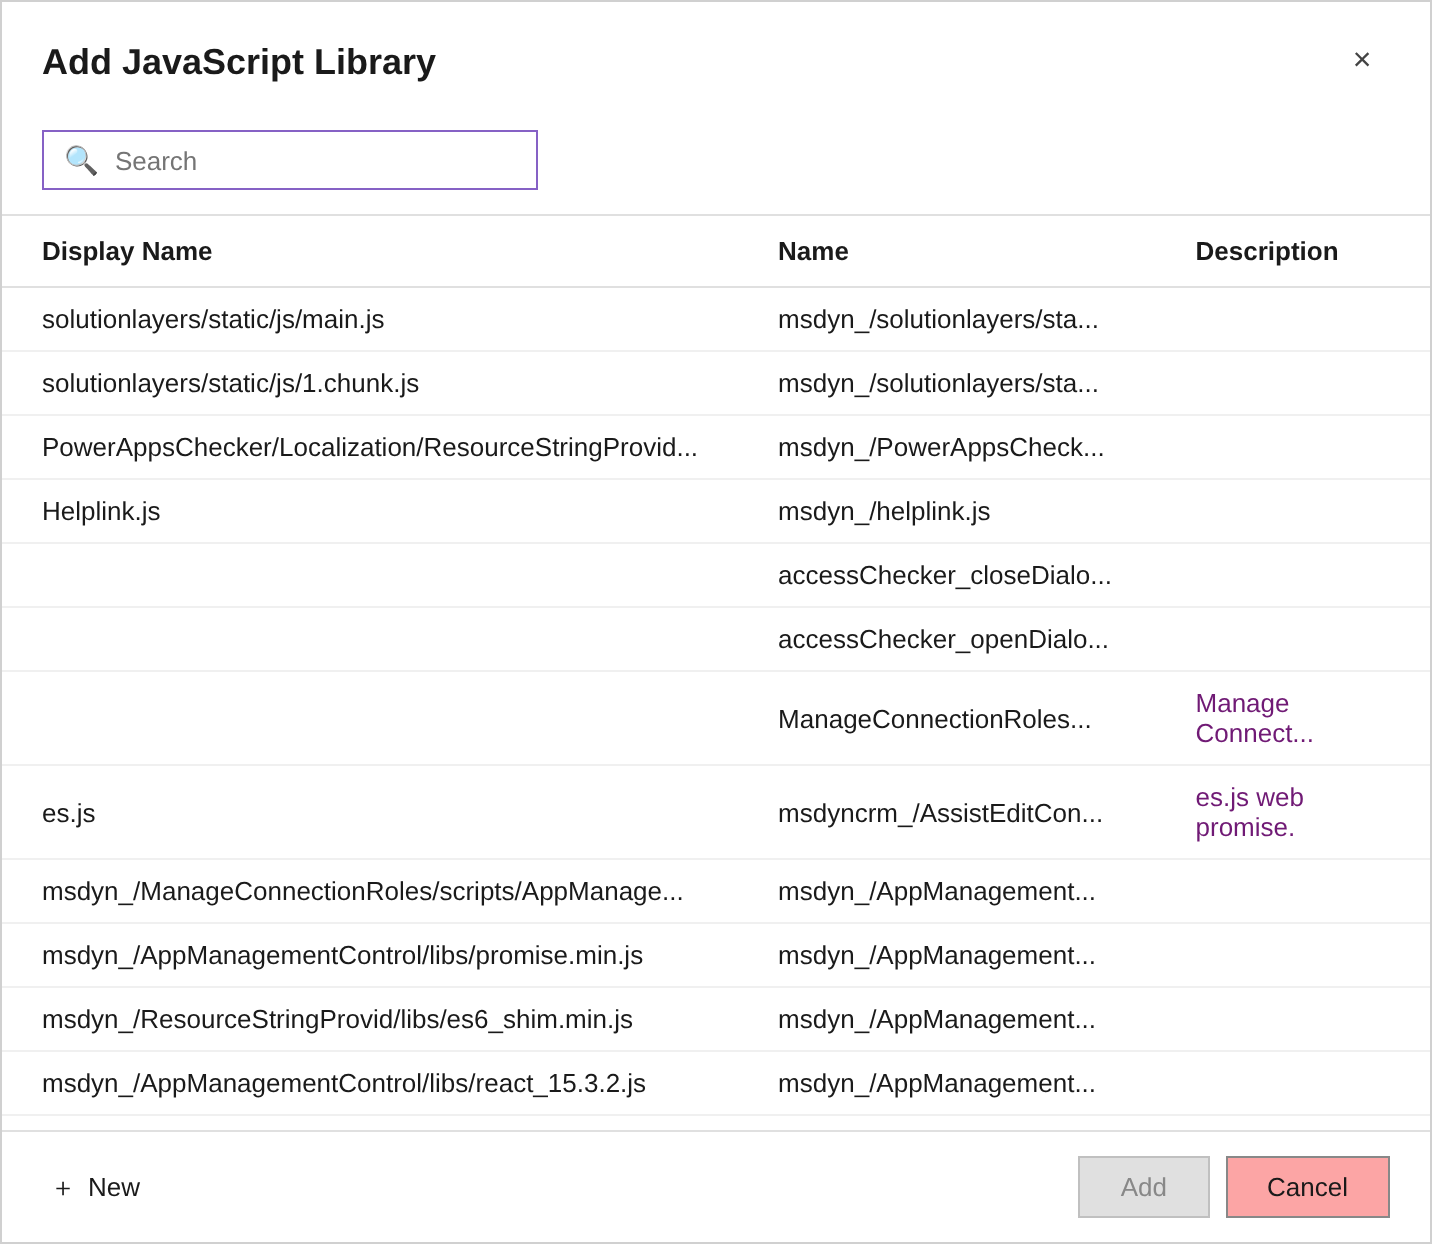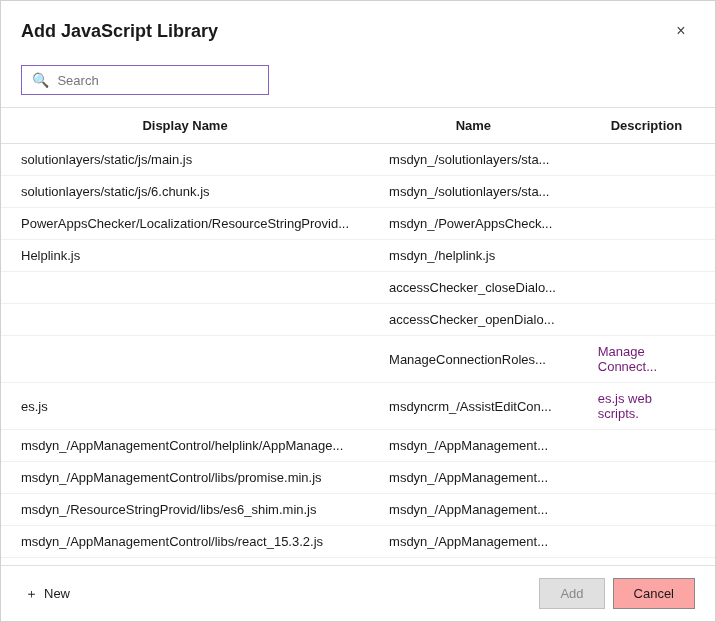--- a/index.html
+++ b/index.html
@@ -105,21 +105,21 @@
       background: #c0c0c0;
       border: 2px solid #f0f0f0;
     }
 
     table {
       width: 100%;
       border-collapse: collapse;
     }
 
     thead th {
-      text-align: center;
+      text-align: left;
       padding: 10px 20px;
       font-weight: 600;
       color: #1a1a1a;
       border-bottom: 1px solid #e0e0e0;
       background: #fff;
       position: sticky;
       top: 0;
       z-index: 1;
     }
 
@@ -220,21 +220,21 @@
           <th>Description</th>
         </tr>
       </thead>
       <tbody id="table-body">
       <tr>
             <td>solutionlayers/static/js/main.js</td>
             <td>msdyn_/solutionlayers/sta...</td>
             <td class="description-cell"></td>
           </tr>
           <tr>
-            <td>solutionlayers/static/js/6.chunk.js</td>
+            <td>solutionlayers/static/js/1.chunk.js</td>
             <td>msdyn_/solutionlayers/sta...</td>
             <td class="description-cell"></td>
           </tr>
           <tr>
             <td>PowerAppsChecker/Localization/ResourceStringProvid...</td>
             <td>msdyn_/PowerAppsCheck...</td>
             <td class="description-cell"></td>
           </tr>
           <tr>
             <td>Helplink.js</td>
@@ -252,24 +252,24 @@
             <td class="description-cell"></td>
           </tr>
           <tr>
             <td></td>
             <td>ManageConnectionRoles...</td>
             <td class="description-cell">Manage Connect...</td>
           </tr>
           <tr>
             <td>es.js</td>
             <td>msdyncrm_/AssistEditCon...</td>
-            <td class="description-cell">es.js web scripts.</td>
-          </tr>
-          <tr>
-            <td>msdyn_/AppManagementControl/helplink/AppManage...</td>
+            <td class="description-cell">es.js web promise.</td>
+          </tr>
+          <tr>
+            <td>msdyn_/ManageConnectionRoles/scripts/AppManage...</td>
             <td>msdyn_/AppManagement...</td>
             <td class="description-cell"></td>
           </tr>
           <tr>
             <td>msdyn_/AppManagementControl/libs/promise.min.js</td>
             <td>msdyn_/AppManagement...</td>
             <td class="description-cell"></td>
           </tr>
           <tr>
             <td>msdyn_/ResourceStringProvid/libs/es6_shim.min.js</td>

